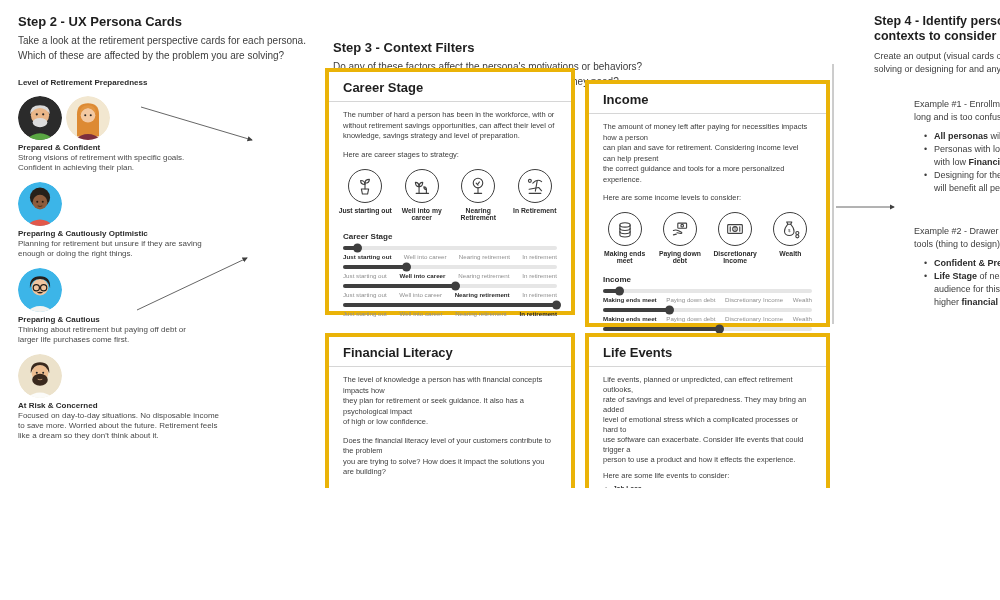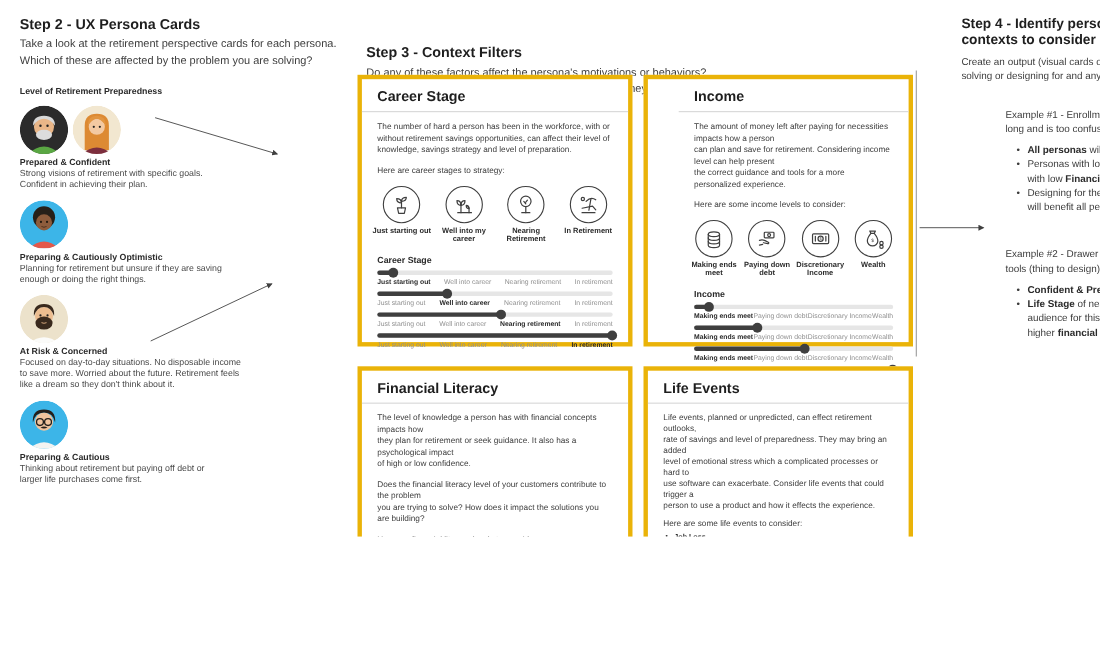--- a/index.html
+++ b/index.html
@@ -145,20 +145,45 @@
       </div>
       <div class="pname">Preparing &amp; Cautiously Optimistic</div>
       <div class="pdesc">Planning for retirement but unsure if they are saving
 enough or doing the right things.</div>
     </div>
 
     <div class="persona">
       <div class="avrow">
         <svg class="av" viewBox="0 0 48 48">
           <defs>
+              <clipPath id="c4">
+                <circle cx="24" cy="24" r="24"></circle>
+              </clipPath>
+            </defs>
+          <g clip-path="url(#c4)">
+            <circle cx="24" cy="24" r="24" fill="#3cb5e8"></circle>
+            <circle cx="24" cy="21" r="9" fill="#f0c49e"></circle>
+            <path d="M13 22 Q12 9 24 9 Q36 9 35 22 Q33 12 24 12 Q15 12 13 22 Z" fill="#241f1b"></path>
+            <circle cx="20" cy="21.5" r="3.4" fill="none" stroke="#23201c" stroke-width="1.3"></circle>
+            <circle cx="28" cy="21.5" r="3.4" fill="none" stroke="#23201c" stroke-width="1.3"></circle>
+            <path d="M23.4 21.5 h1.2" stroke="#23201c" stroke-width="1.3"></path>
+            <path d="M20.5 27 Q24 25 27.5 27 Q24 28.6 20.5 27 Z" fill="#241f1b"></path>
+            <path d="M9 48 Q24 35 39 48 Z" fill="#f3f3f1"></path>
+          </g>
+        </svg>
+      </div>
+      <div class="pname">Preparing &amp; Cautious</div>
+      <div class="pdesc">Thinking about retirement but paying off debt or
+larger life purchases come first.</div>
+    </div>
+
+    <div class="persona">
+      <div class="avrow">
+        <svg class="av" viewBox="0 0 48 48">
+          <defs>
               <clipPath id="c5">
                 <circle cx="24" cy="24" r="24"></circle>
               </clipPath>
             </defs>
           <g clip-path="url(#c5)">
             <circle cx="24" cy="24" r="24" fill="#ece2cb"></circle>
             <circle cx="24" cy="21" r="9" fill="#ecbd90"></circle>
             <ellipse cx="24" cy="28" rx="8.5" ry="6.5" fill="#39291d"></ellipse>
             <path d="M14 21 Q13 9 24 9 Q35 9 34 21 Q31 12 24 12 Q17 12 14 21 Z" fill="#39291d"></path>
             <circle cx="20.5" cy="20.5" r="1.1" fill="#222"></circle>
@@ -166,45 +191,20 @@
             <path d="M21.5 27.5 Q24 28.8 26.5 27.5" stroke="#c89c74" stroke-width="1" fill="none"></path>
             <path d="M9 48 Q24 36 39 48 Z" fill="#fbfbf9"></path>
           </g>
         </svg>
       </div>
       <div class="pname">At Risk &amp; Concerned</div>
       <div class="pdesc">Focused on day-to-day situations. No disposable income
 to save more. Worried about the future. Retirement feels
 like a dream so they don't think about it.</div>
     </div>
-
-    <div class="persona">
-      <div class="avrow">
-        <svg class="av" viewBox="0 0 48 48">
-          <defs>
-              <clipPath id="c4">
-                <circle cx="24" cy="24" r="24"></circle>
-              </clipPath>
-            </defs>
-          <g clip-path="url(#c4)">
-            <circle cx="24" cy="24" r="24" fill="#3cb5e8"></circle>
-            <circle cx="24" cy="21" r="9" fill="#f0c49e"></circle>
-            <path d="M13 22 Q12 9 24 9 Q36 9 35 22 Q33 12 24 12 Q15 12 13 22 Z" fill="#241f1b"></path>
-            <circle cx="20" cy="21.5" r="3.4" fill="none" stroke="#23201c" stroke-width="1.3"></circle>
-            <circle cx="28" cy="21.5" r="3.4" fill="none" stroke="#23201c" stroke-width="1.3"></circle>
-            <path d="M23.4 21.5 h1.2" stroke="#23201c" stroke-width="1.3"></path>
-            <path d="M20.5 27 Q24 25 27.5 27 Q24 28.6 20.5 27 Z" fill="#241f1b"></path>
-            <path d="M9 48 Q24 35 39 48 Z" fill="#f3f3f1"></path>
-          </g>
-        </svg>
-      </div>
-      <div class="pname">Preparing &amp; Cautious</div>
-      <div class="pdesc">Thinking about retirement but paying off debt or
-larger life purchases come first.</div>
-    </div>
   </div>
 
   <div class="col-mid-head">
     <div class="h2">Step 3 - Context Filters</div>
     <div class="intro">Do any of these factors affect the persona's motivations or behaviors?
 Does it change the way they use our product or what they need?</div>
   </div>
 
   <section class="card" style="left:325px; top:68px; width:250px; height:247px;">
     <div class="cardhead">
@@ -312,21 +312,21 @@
         </div>
       <div class="slabels">
         <span class="sl">Just starting out</span>
         <span class="sl">Well into career</span>
         <span class="sl">Nearing retirement</span>
         <span class="sl b">In retirement</span>
       </div>
     </div>
   </section>
 
-  <section class="card" style="left:585px; top:68px; width:245px; height:247px;padding-left:28px;">
+  <section class="card" style="left:585px; top:80px; width:245px; height:247px;">
     <div class="cardhead">
       <div class="ctitle">Income</div>
     </div>
     <div class="cbody">The amount of money left after paying for necessities impacts how a person
 can plan and save for retirement. Considering income level can help present
 the correct guidance and tools for a more personalized experience.</div>
     <div class="cprompt">Here are some income levels to consider:</div>
     <div class="icons">
       <div class="icitem">
         <div class="ic">

